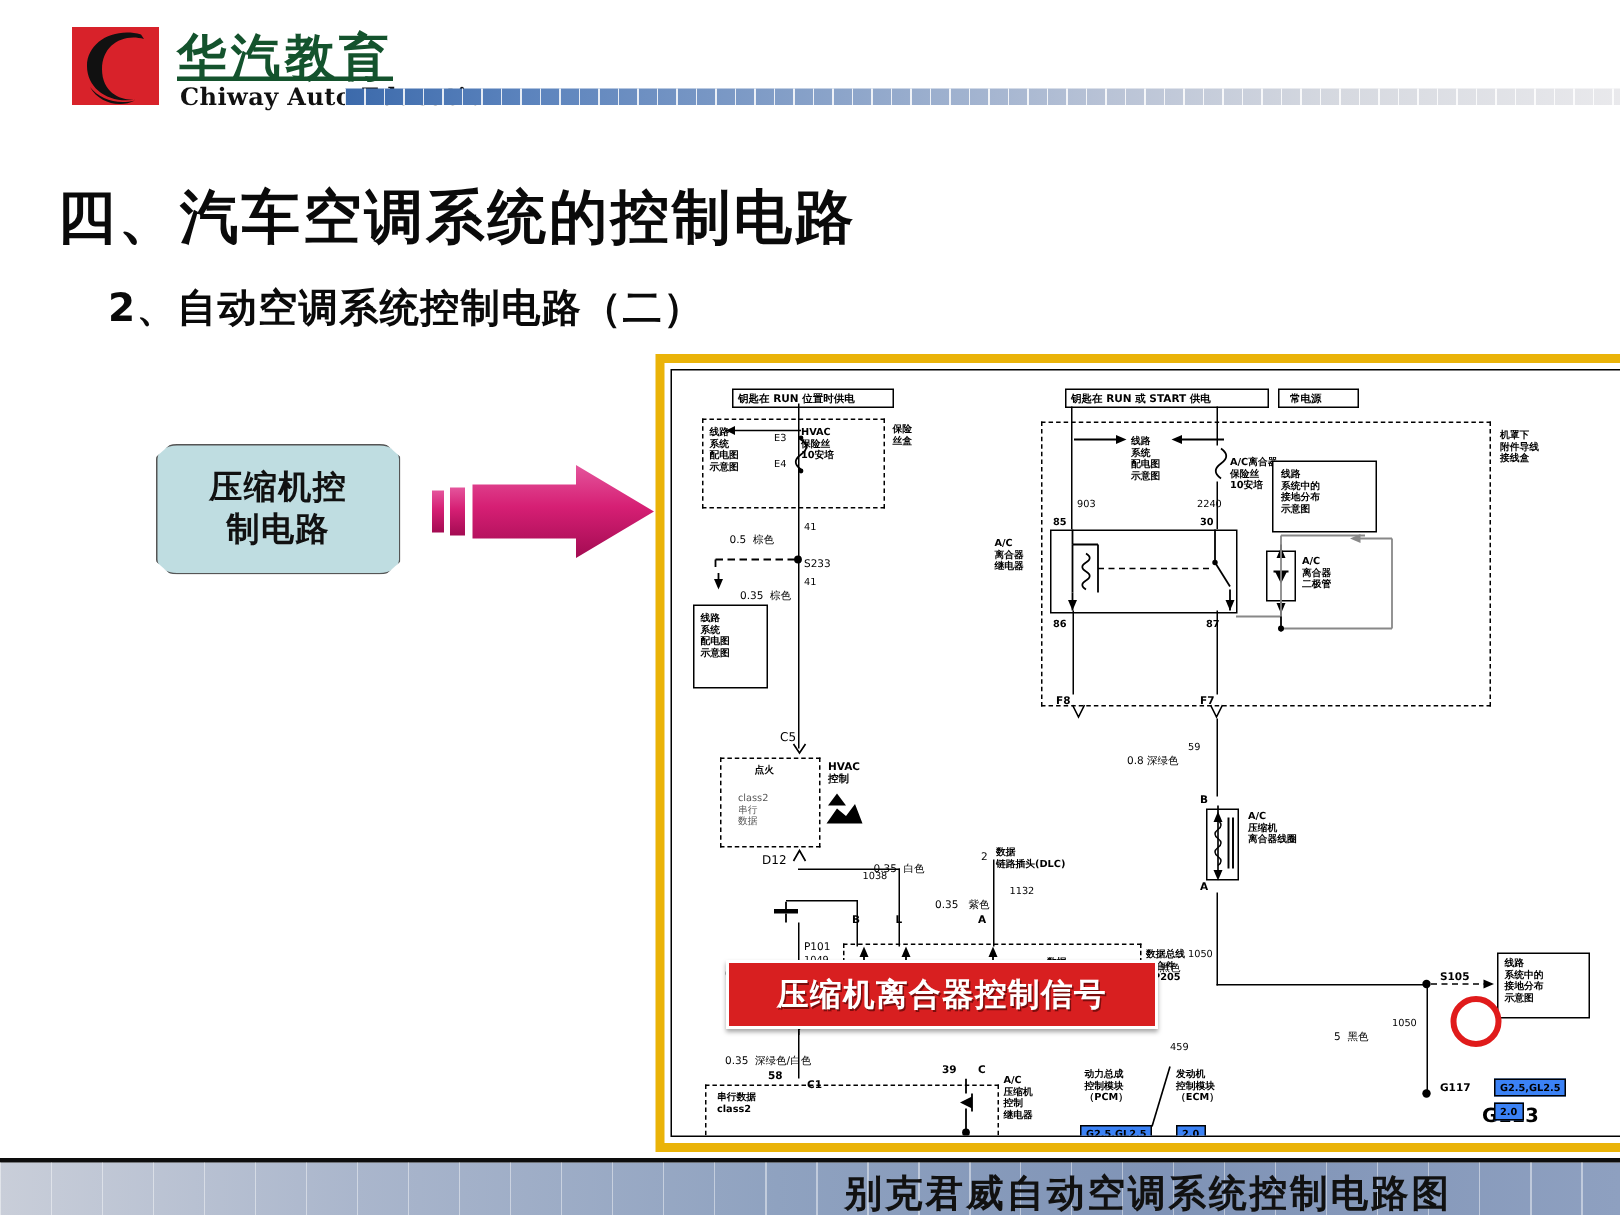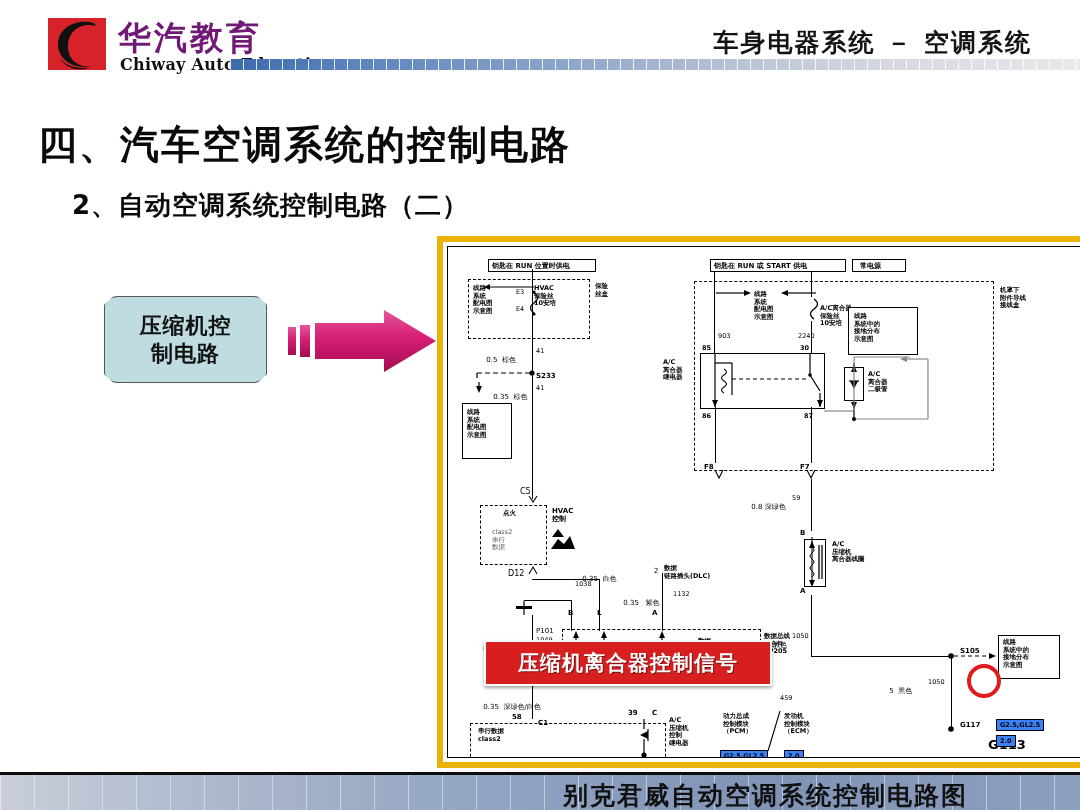--- a/index.html
+++ b/index.html
@@ -4,21 +4,21 @@
 <style>
   html,body{margin:0;padding:0;background:#fff;}
   body{width:1080px;height:810px;position:relative;overflow:hidden;
        font-family:"DejaVu Sans","Liberation Sans",sans-serif;color:#000;}
 
   
   #header{position:absolute;left:0;top:0;width:1080px;height:92px;}
   #logo-mark{position:absolute;left:48px;top:18px;width:58px;height:52px;background:#d8222a;}
   #logo-c{position:absolute;left:50px;top:14px;width:62px;height:60px;}
   #logo-cn{position:absolute;left:118px;top:16px;font-size:33px;font-weight:bold;
-           letter-spacing:3px;font-family:"DejaVu Sans","Liberation Sans",sans-serif;color:#701a75;}
+           letter-spacing:3px;font-family:"DejaVu Sans","Liberation Sans",sans-serif;color:#14532d;text-decoration:underline;}
   #logo-en{position:absolute;left:120px;top:55px;font-size:16px;font-weight:bold;
            font-family:"DejaVu Serif","Liberation Serif",serif;color:#111;letter-spacing:.3px;}
   #logo-bar{position:absolute;left:230px;top:59px;width:850px;height:11px;
       background:linear-gradient(to right,#3c6aab 0%,#5b83bd 14%,#8aa3c9 38%,#b9c3d6 60%,#d6d9e0 78%,#e9e9ec 100%);}
   #logo-bar:after{content:"";position:absolute;left:0;top:0;right:0;bottom:0;
       background:repeating-linear-gradient(to right,rgba(255,255,255,.85) 0 1px,rgba(255,255,255,0) 1px 13px);}
   #header-title{position:absolute;right:48px;top:26px;font-size:25px;font-weight:bold;
       letter-spacing:2px;color:#141414;white-space:nowrap;}
 
   
@@ -74,21 +74,20 @@
 
 <div id="header">
   <div id="logo-mark"></div>
   <svg id="logo-c" viewBox="0 0 62 60">
     <path d="M44 9 C26 4 8 14 8 30 C8 46 24 56 42 52 C34 54 18 50 18 32 C18 16 32 8 46 12 Z" fill="#111"></path>
     <path d="M10 44 C16 52 28 56 40 53 C30 58 16 55 10 44 Z" fill="#111"></path>
   </svg>
   <div id="logo-cn">华汽教育</div>
   <div id="logo-en">Chiway Auto Education</div>
   <div id="logo-bar"></div>
-  <div id="header-title">车身电器系统 －  空调系统</div>
 </div>
 
 <div id="page-title">四、汽车空调系统的控制电路</div>
 <div id="page-subtitle">2、自动空调系统控制电路（二）</div>
 
 <div id="plaque">
   <div class="shape"></div>
   <div class="txt">
     <div>压缩机控</div>
     <div>制电路</div>
@@ -132,21 +131,21 @@
       <circle cx="68" cy="11" r="1.6" fill="#000"></circle>
       <circle cx="68" cy="33" r="1.6" fill="#000"></circle>
     </svg>
     <div class="vl" style="left:84px;top:22px;width:1.4px;height:230px;"></div>
 
     <div class="lbl" style="left:25px;top:101px;">
       <span>0.5  棕色</span>
     </div>
     <div class="lbl" style="left:88px;top:101px;font-size:6.5px;">41</div>
 
-    <div class="d" style="left:88px;top:125px;font-size:7px;font-weight:bold;">S233</div>
+    <div class="d" style="left:88px;top:125px;font-size:7px;font-weight:normal;">S233</div>
     <svg style="position:absolute;left:28px;top:122px;width:60px;height:14px;">
       <line x1="1" y1="4" x2="56" y2="4" stroke="#000" stroke-width="1.2" stroke-dasharray="5,3"></line>
       <line x1="1" y1="4" x2="1" y2="9" stroke="#000" stroke-width="1.2"></line>
       <circle cx="56" cy="4" r="2.6" fill="#000"></circle>
     </svg>
     <div class="lbl" style="left:32px;top:138px;">
       <span>0.35  棕色</span>
     </div>
     <div class="lbl" style="left:88px;top:138px;font-size:6.5px;">41</div>
     <svg style="position:absolute;left:26px;top:134px;width:12px;height:14px;">

